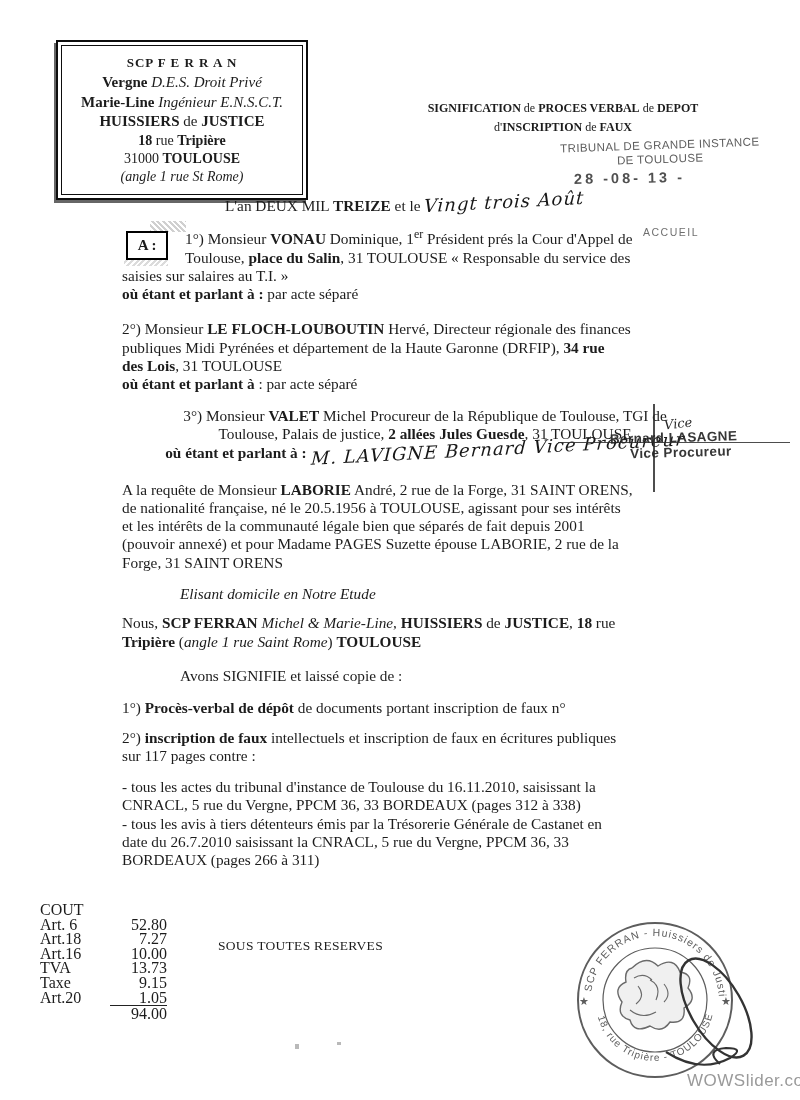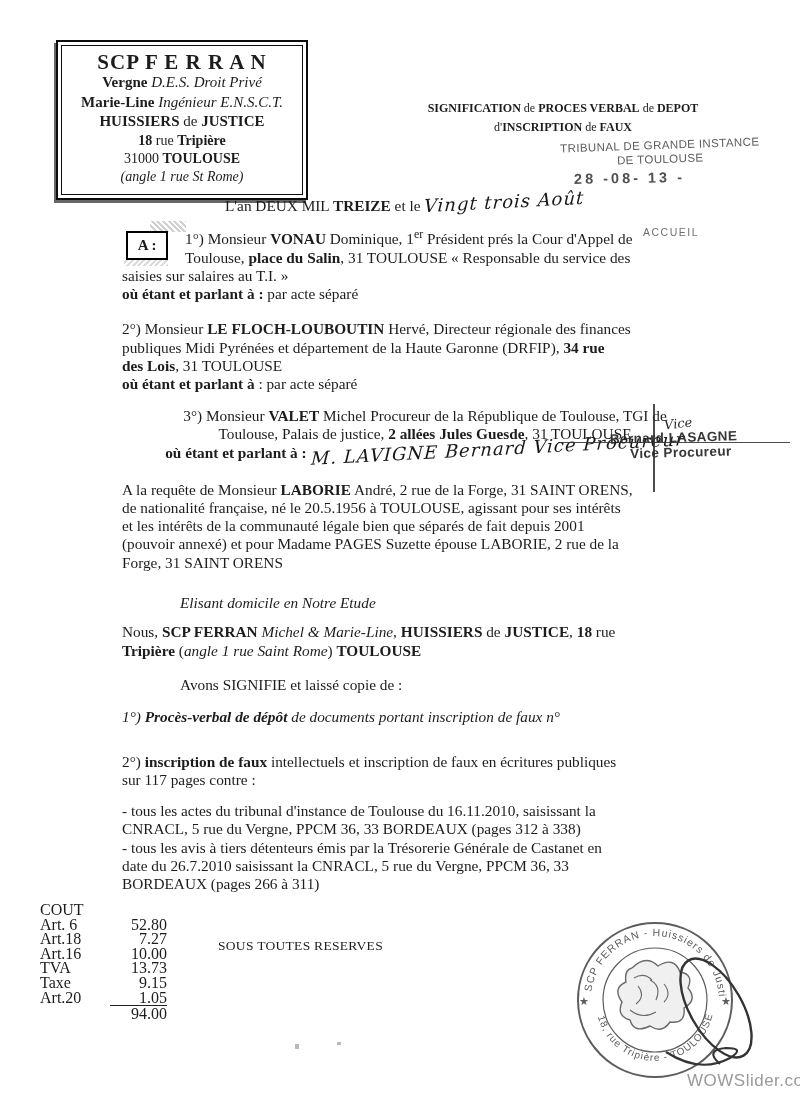--- a/index.html
+++ b/index.html
@@ -18,21 +18,21 @@
   }
   .line { white-space:nowrap; }
 
   
   .letterhead {
     position:absolute; left:56px; top:40px; width:242px;
     border:2px solid #0d0d0d; padding:3px; background:#fff;
     box-shadow:-2px 3px 0 rgba(20,20,20,.65);
   }
   .lh-inner { border:1.5px solid #0d0d0d; padding:6px 2px 8px; text-align:center; }
-  .lh-l1 { font-size:21px; line-height:21px; letter-spacing:1px;text-align:center; }
+  .lh-l1 { font-size:13px; line-height:21px; letter-spacing:1px;text-align:center; }
   .lh-l  { font-size:15px; line-height:19.5px; }
   .lh-sm { font-size:14px; line-height:18px; }
 
   
   .title {
     position:absolute; left:338px; top:99px; width:450px; text-align:center;
     font-size:12px; line-height:19px;
   }
 
   
@@ -69,25 +69,25 @@
     text-align:center; line-height:25px;
   }
 
   
   .body-col { position:absolute; left:122px; top:196px; width:606px; font-size:15.3px; line-height:18.3px; }
   .date-line { margin-left:103px; margin-bottom:15px; }
   .ind { margin-left:63px; }
   .p1 { margin-bottom:17px; }
   .p2 { margin-bottom:13px; }
   .p3 { margin-bottom:18px;text-align:center; }
-  .p4 { margin-bottom:22px; }
+  .p4 { margin-bottom:13px; }
   .p5 { margin-bottom:11px; margin-left:58px; }
   .p6 { margin-bottom:16px; }
   .p7 { margin-bottom:14px; margin-left:58px; }
-  .p8 { margin-bottom:26px;font-style:italic; }
+  .p8 { margin-bottom:11px; }
   .p9 { margin-bottom:13px; }
   .p10 { margin-bottom:0; }
   .p11 { margin-bottom:0; }
 
   
   .hline-dash { position:absolute; left:558px; top:442px; width:232px; border-top:1.5px solid #2e2e2e; opacity:.85; }
   .vline { position:absolute; left:653px; top:404px; width:1.5px; height:88px; background:#2e2e2e; opacity:.85; }
   .hw-vice {
     position:absolute; left:664px; top:416px; font-family:"DejaVu Serif",serif;
     font-style:italic; font-size:13px; transform:rotate(-6deg); color:#2a2a2a;

